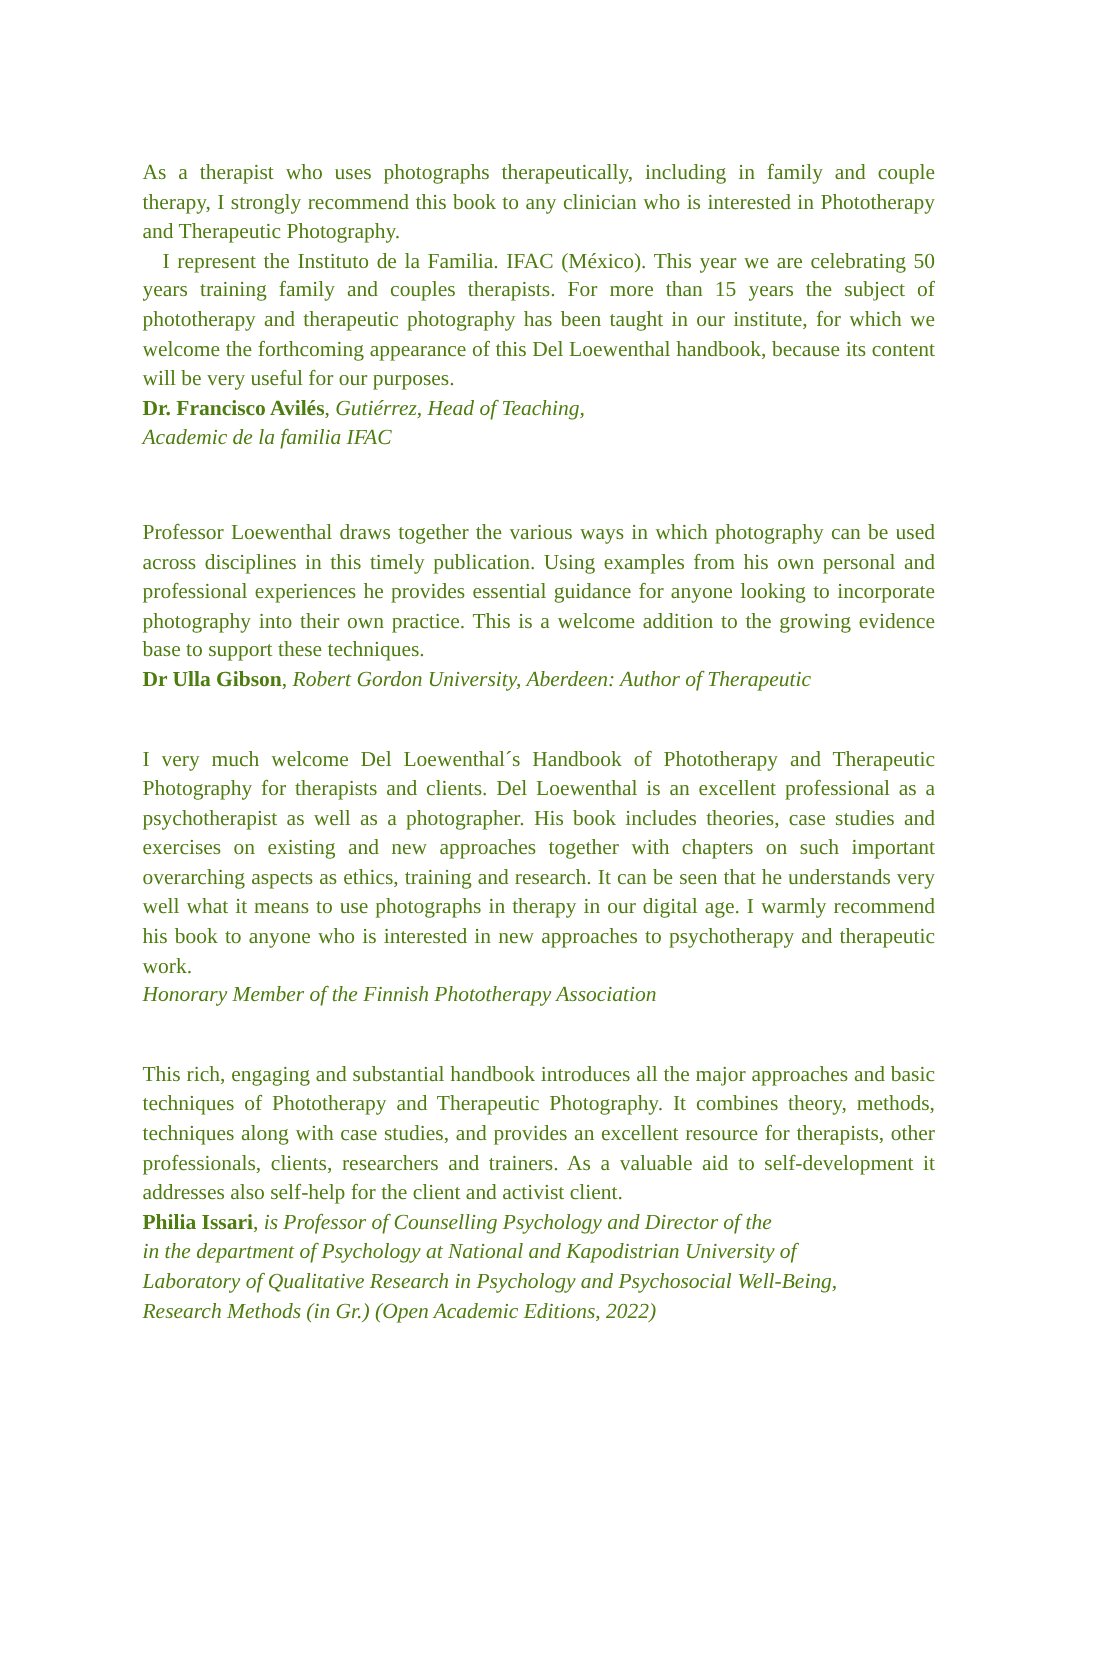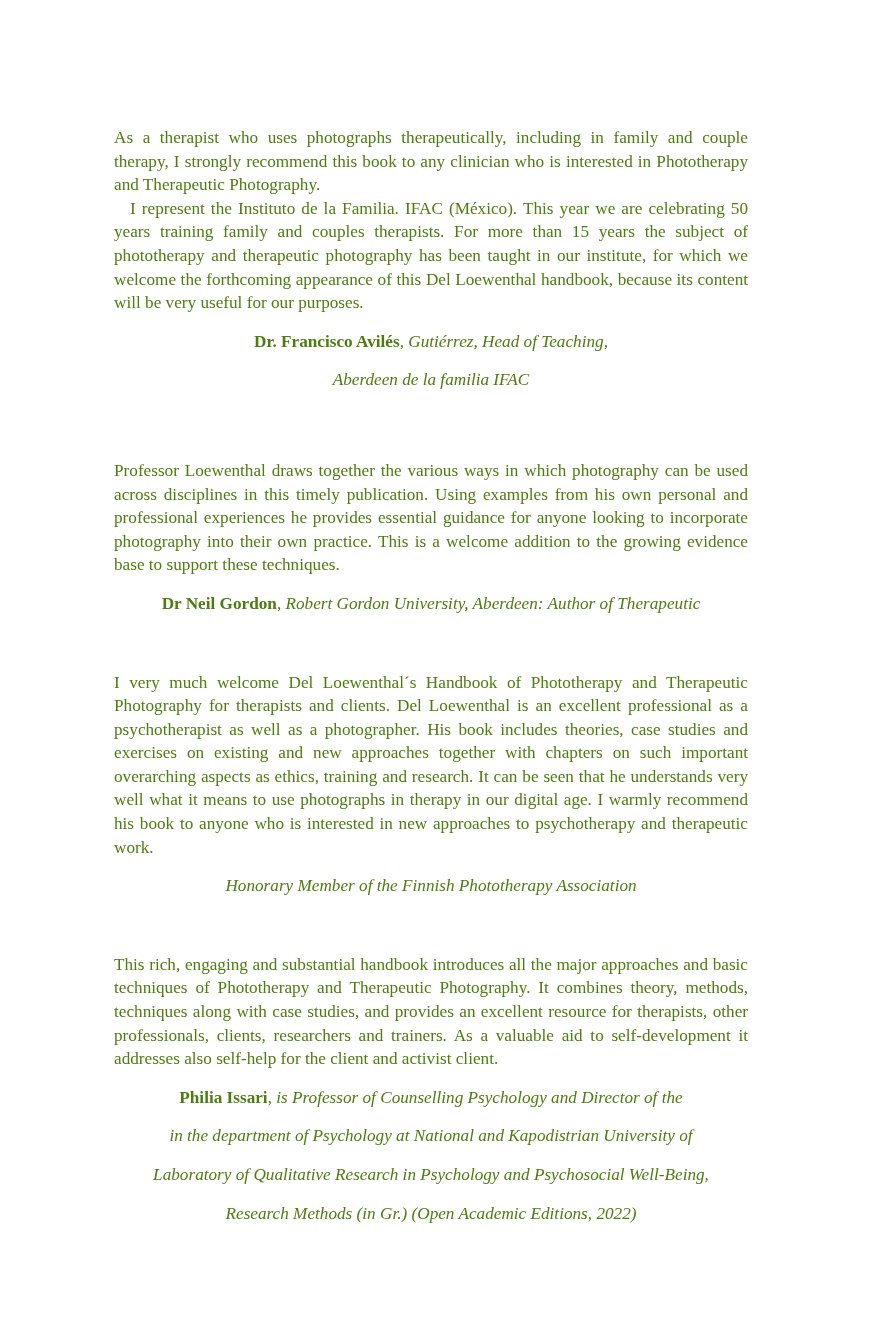--- a/index.html
+++ b/index.html
@@ -4,45 +4,45 @@
 <style>
   html, body { margin: 0; padding: 0; background: #ffffff; }
   body { width: 884px; height: 1327px; position: relative; overflow: hidden; }
   .page {
     position: absolute; left: 114px; top: 126px; width: 634px;
     font-family: Liberation Serif, serif;
     font-size: 17.2px; line-height: 23.6px; color: #4d7c0f;
   }
   .para { margin: 0; text-align: justify; }
   .para.indent { text-indent: 16px; }
-  .attrib { margin: 15px; text-align: center; }
+  .attrib { margin: 0; text-align: left; }
   .attrib b { font-weight: bold; }
   .attrib i { font-style: italic; }
   .endorse { margin-bottom: 0; }
   .gap1 { height: 52px; }
   .gap2 { height: 40px; }
   .gap3 { height: 40px; }
 </style>
 </head>
 <body>
 
 <div class="page">
 
   <div class="endorse">
     <p class="para">As a therapist who uses photographs therapeutically, including in family and couple therapy, I strongly recommend this book to any clinician who is interested in Phototherapy and Therapeutic Photography.</p>
     <p class="para indent">I represent the Instituto de la Familia. IFAC (México). This year we are celebrating 50 years training family and couples therapists. For more than 15 years the subject of phototherapy and therapeutic photography has been taught in our institute, for which we welcome the forthcoming appearance of this Del Loewenthal handbook, because its content will be very useful for our purposes.</p>
     <p class="attrib"><b>Dr. Francisco Avilés</b>, <i>Gutiérrez, Head of Teaching,</i></p>
-    <p class="attrib"><i>Aberdeen de la familia IFAC</i></p>
+    <p class="attrib"><i>Academic de la familia IFAC</i></p>
   </div>
 
   <div class="gap1"></div>
 
   <div class="endorse">
     <p class="para">Professor Loewenthal draws together the various ways in which photography can be used across disciplines in this timely publication. Using examples from his own personal and professional experiences he provides essential guidance for anyone looking to incorporate photography into their own practice. This is a welcome addition to the growing evidence base to support these techniques.</p>
-    <p class="attrib"><b>Dr Neil Gordon</b>, <i>Robert Gordon University, Aberdeen: Author of Therapeutic</i></p>
+    <p class="attrib"><b>Dr Ulla Gibson</b>, <i>Robert Gordon University, Aberdeen: Author of Therapeutic</i></p>
   </div>
 
   <div class="gap2"></div>
 
   <div class="endorse">
     <p class="para">I very much welcome Del Loewenthal´s Handbook of Phototherapy and Therapeutic Photography for therapists and clients. Del Loewenthal is an excellent professional as a  psychotherapist as well as  a photographer. His book includes theories, case studies and exercises on existing and new approaches together with chapters on such important overarching aspects as ethics, training and research. It can be seen that he understands very well what it means to use photographs in therapy in our digital age. I warmly recommend his book to anyone who is interested in new approaches to psychotherapy and therapeutic work.</p>
     <p class="attrib"><i>Honorary Member of the Finnish Phototherapy Association</i></p>
   </div>
 
   <div class="gap3"></div>

